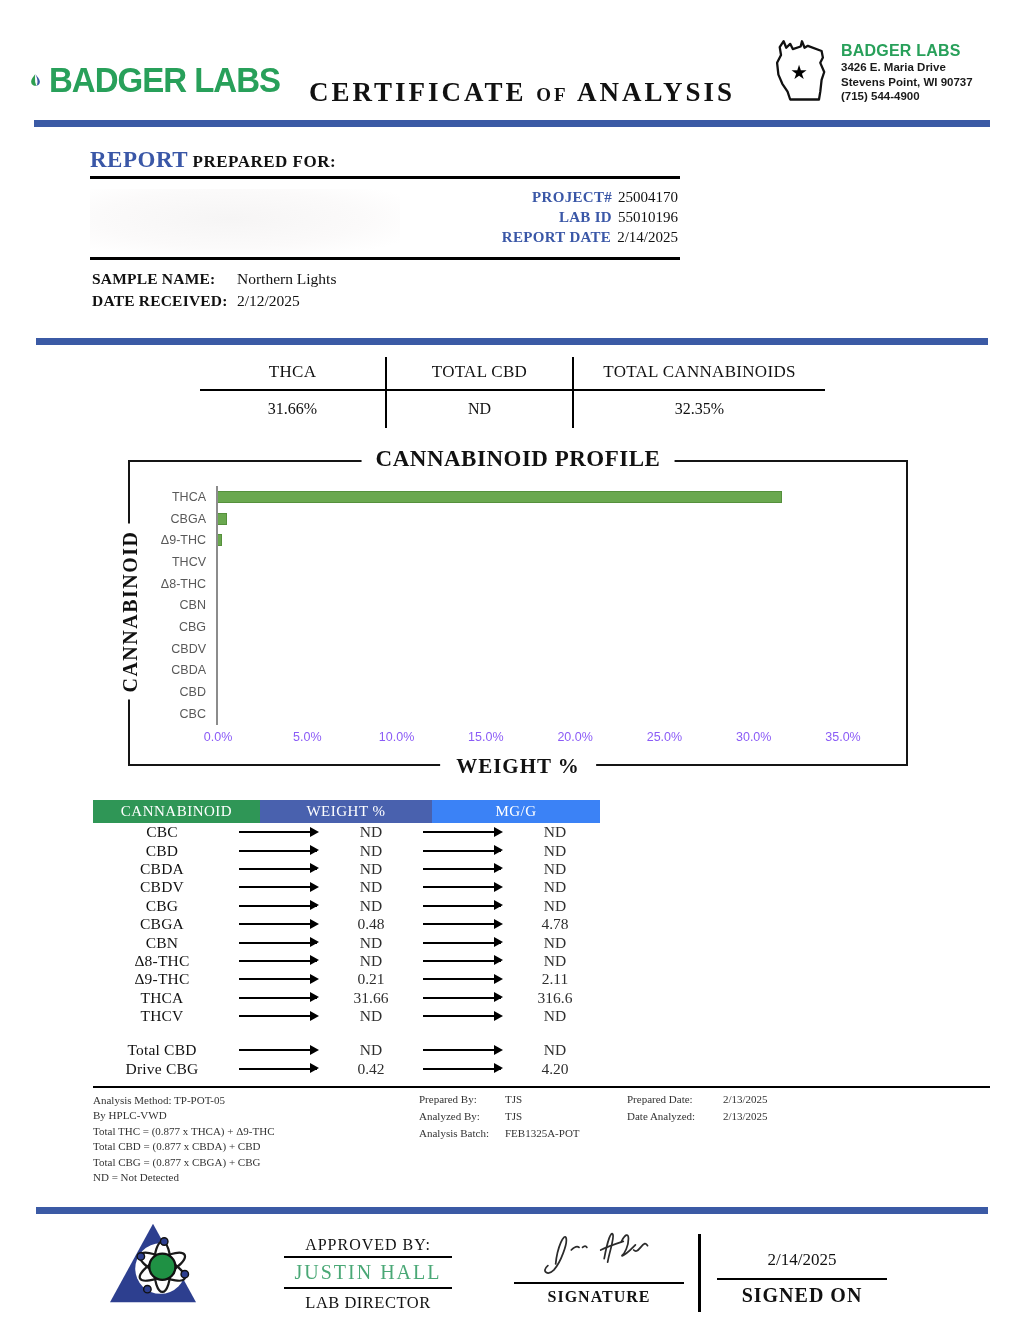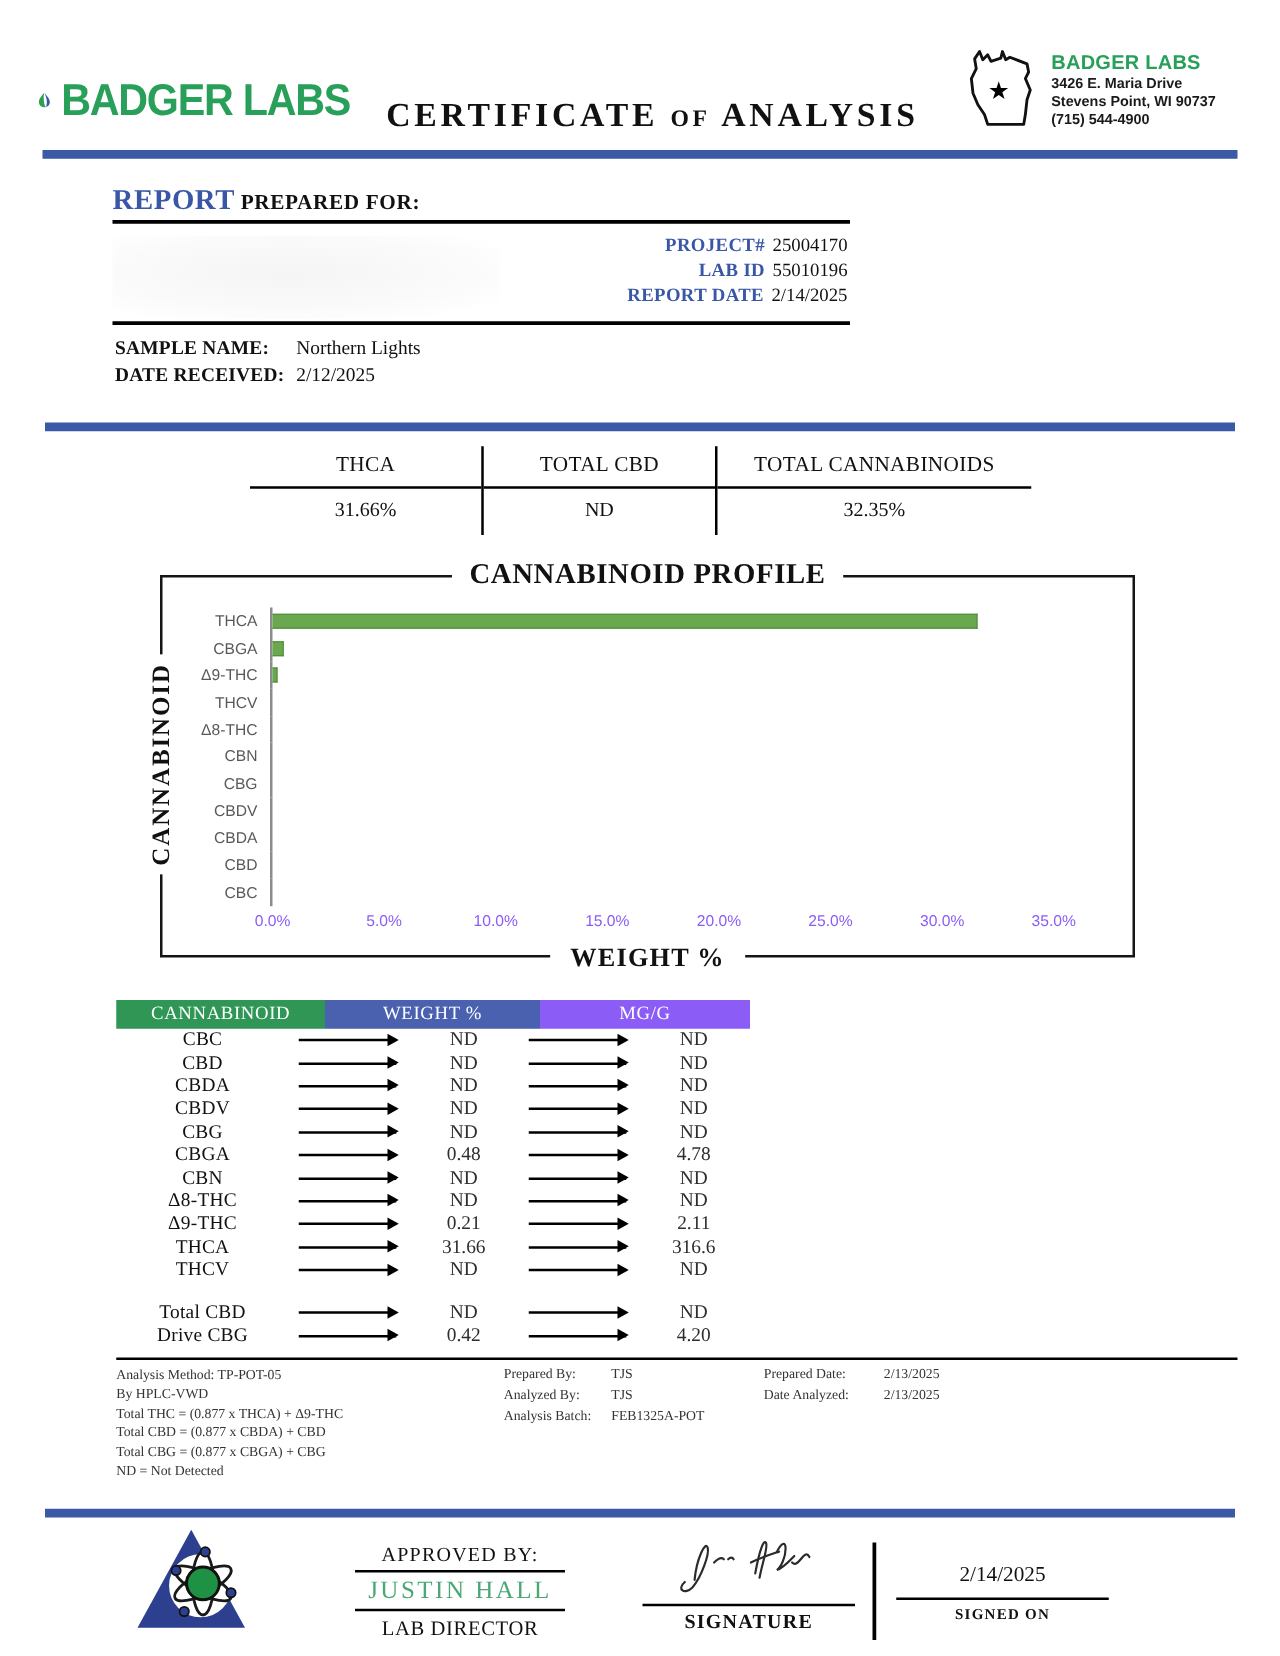--- a/index.html
+++ b/index.html
@@ -68,36 +68,36 @@
   .t-label { width:138px; text-align:center; letter-spacing:0.2px; color:#111; }
   .t-arrow { position:relative; width:78px; height:2px; background:#000; margin:0 10px 0 8px; }
   .t-arrow::after { content:""; position:absolute; right:-2px; top:-4.5px; width:0; height:0;
     border-left:9px solid #000; border-top:5.5px solid transparent; border-bottom:5.5px solid transparent; }
   .t-val { width:88px; text-align:center; }
   .t-row.total-first { margin-top:16px; }
   
   .foot { margin:8px 34px 0 93px; border-top:2px solid #000; padding-top:5px; display:flex; font-size:11px; color:#333; }
   .foot-methods { width:290px; line-height:1.4; }
   .foot-meta { display:grid; grid-template-columns:82px 118px 92px 100px; column-gap:4px; row-gap:5px;
-    align-content:start; margin-left:20px; }
+    align-content:start; margin-left:36px; }
   .band-blue.second { margin-top:22px; }
   
   .approval { display:flex; align-items:flex-start; margin:6px 40px 0 88px; }
   .pjla { width:130px; text-align:center; }
   .appr { margin-left:66px; width:168px; text-align:center; padding-top:16px; }
   .appr-label { font-size:16px; letter-spacing:1px; border-bottom:2.5px solid #000; padding-bottom:2px; }
   .appr-name { color:#4aa876; font-size:20px; letter-spacing:2px; border-bottom:2.5px solid #000; padding:3px 0 3px; }
   .appr-title { font-size:16.5px; letter-spacing:0.5px; padding-top:4px; }
   .sigblock { margin-left:62px; width:170px; text-align:center; padding-top:4px; }
   .sig-art { height:52px; }
   .sig-label { border-top:2.5px solid #000; margin-top:2px; padding-top:4px; font-weight:bold; font-size:16px; letter-spacing:1px; }
   .vdiv { width:3px; background:#000; height:78px; margin:14px 0 0 14px; }
   .signed { margin-left:16px; width:170px; text-align:center; padding-top:4px; }
   .signed-date { height:52px; font-size:17px; padding-top:26px; }
-  .signed-label { border-top:2.5px solid #000; margin-top:2px; padding-top:4px; font-weight:bold; font-size:12px; letter-spacing:1px; }
+  .signed-label { border-top:2.5px solid #000; margin-top:2px; padding-top:4px; font-weight:bold; font-size:20px; letter-spacing:1px; }
 </style>
 </head>
 <body>
 
 <div class="page">
 
   <div class="hdr">
     <div class="brand">
       <svg width="46" height="56" viewBox="0 0 60 70">
         <path d="M28 3 C20 16 6 28 6 44 a23 23 0 0 0 34 20 C30 52 26 34 28 3 Z" fill="#2e9e50"></path>
@@ -228,21 +228,21 @@
         <span class="tick" style="left: 85.7143%;">30.0%</span>
         <span class="tick" style="left: 100%;">35.0%</span>
       </div>
     <div class="chart-xlabel">WEIGHT %</div>
   </div>
 
   <div class="rtable">
     <div class="rtable-head">
         <div style="width: 167px; background: rgb(47, 150, 86);">CANNABINOID</div>
         <div style="width: 172px; background: rgb(73, 97, 174);">WEIGHT %</div>
-        <div style="width: 168px; background: #8b5cf6;">MG/G</div>
+        <div style="width: 168px; background: #3b82f6;">MG/G</div>
       </div>
     <div class="rtable-body">
         <div class="t-row">
           <span class="t-label">CBC</span>
           <span class="t-arrow"></span>
           <span class="t-val">ND</span>
           <span class="t-arrow"></span>
           <span class="t-val">ND</span>
         </div>
         <div class="t-row">

